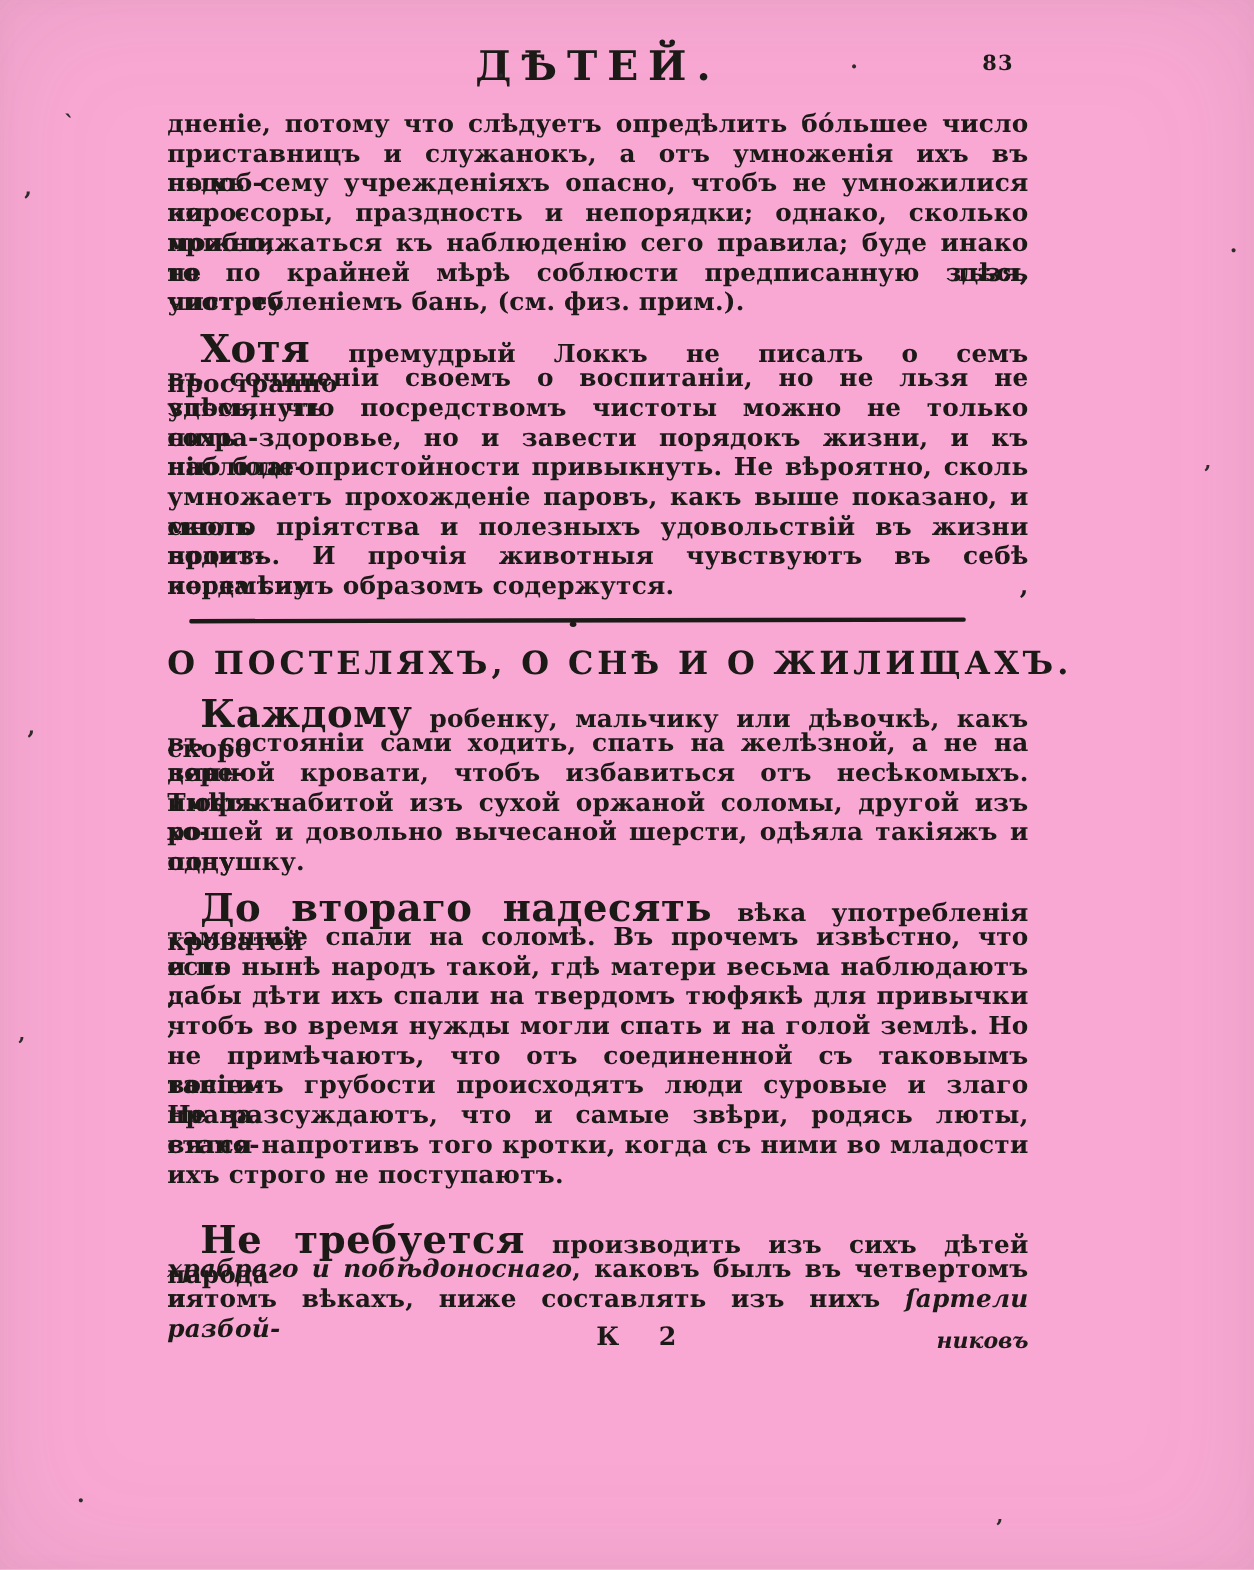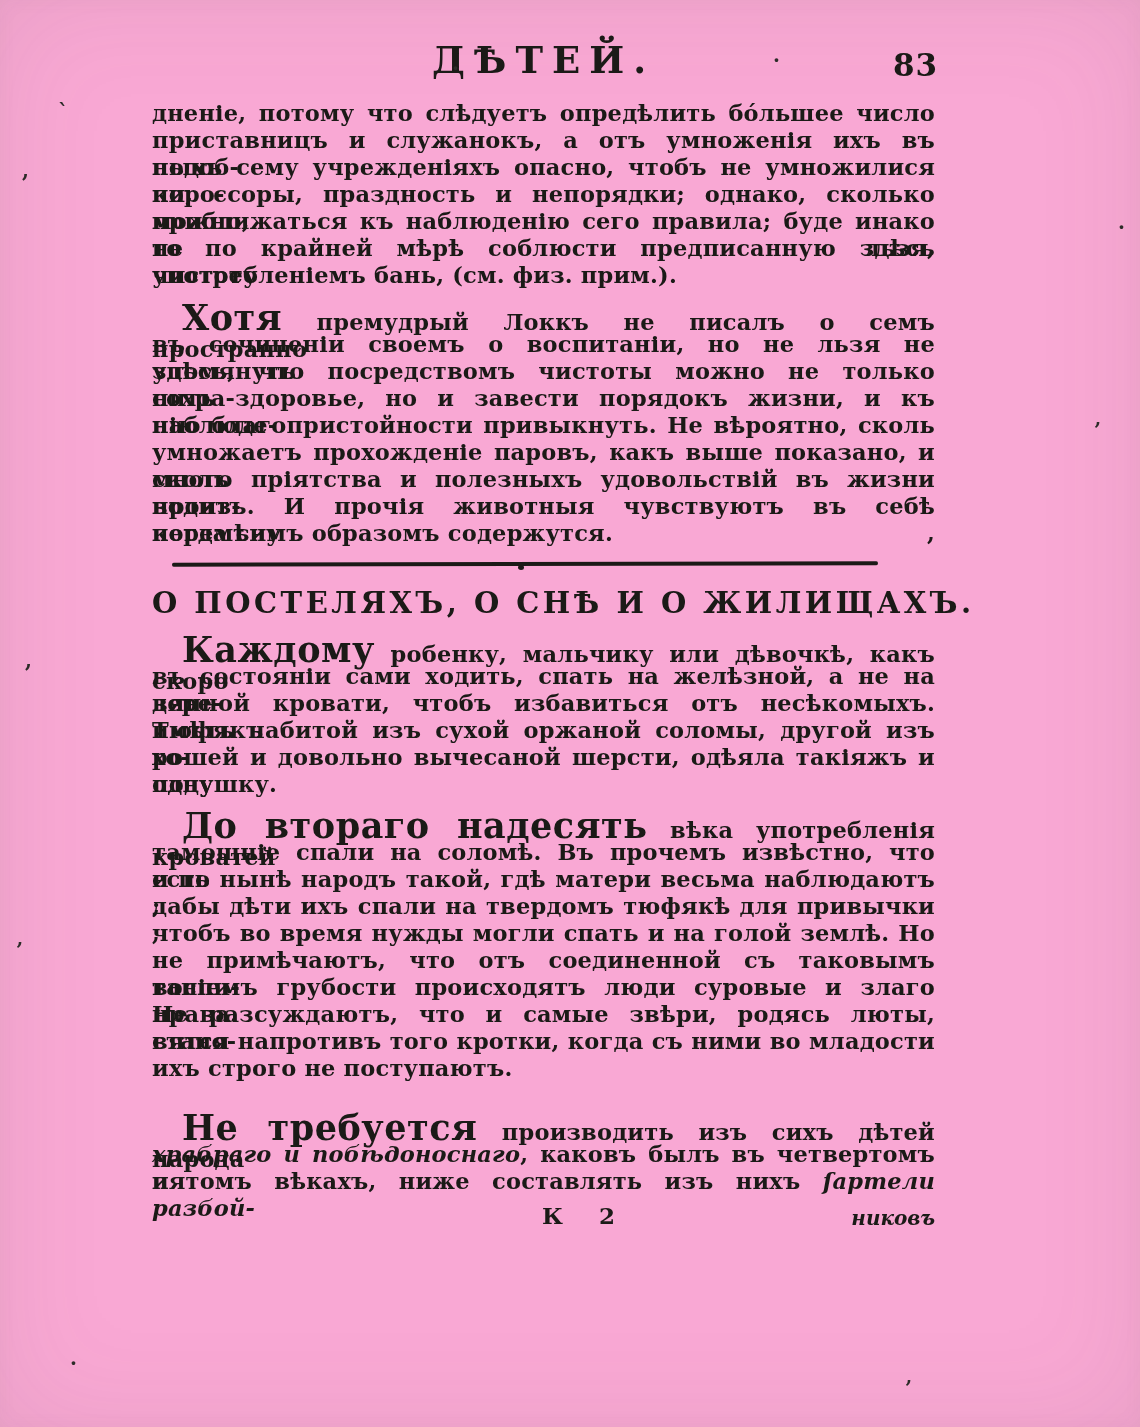--- a/index.html
+++ b/index.html
@@ -13,21 +13,21 @@
     font-family:"DejaVu Serif","Liberation Serif",serif;
     color:#1b1a17;
   }
   .running-header{
     position:absolute;top:38px;left:152px;width:783px;
     text-align:center;
     font-size:37px;font-weight:700;letter-spacing:9px;
   }
   .page-number{
     position:absolute;top:47px;left:893px;
-    font-size:31px;font-weight:700;letter-spacing:1px;
+    font-size:19px;font-weight:700;letter-spacing:1px;
   }
   .textblock{position:absolute;left:152px;top:0;width:783px;height:1419px;}
   .para{position:absolute;left:0;width:783px;}
   .para-0{top:100px;}
   .para-1{top:304px;}
   .para-2{top:636px;}
   .para-3{top:812px;}
   .para-4{top:1114px;}
   .rule{
     position:absolute;top:562px;left:20px;width:706px;height:4px;

